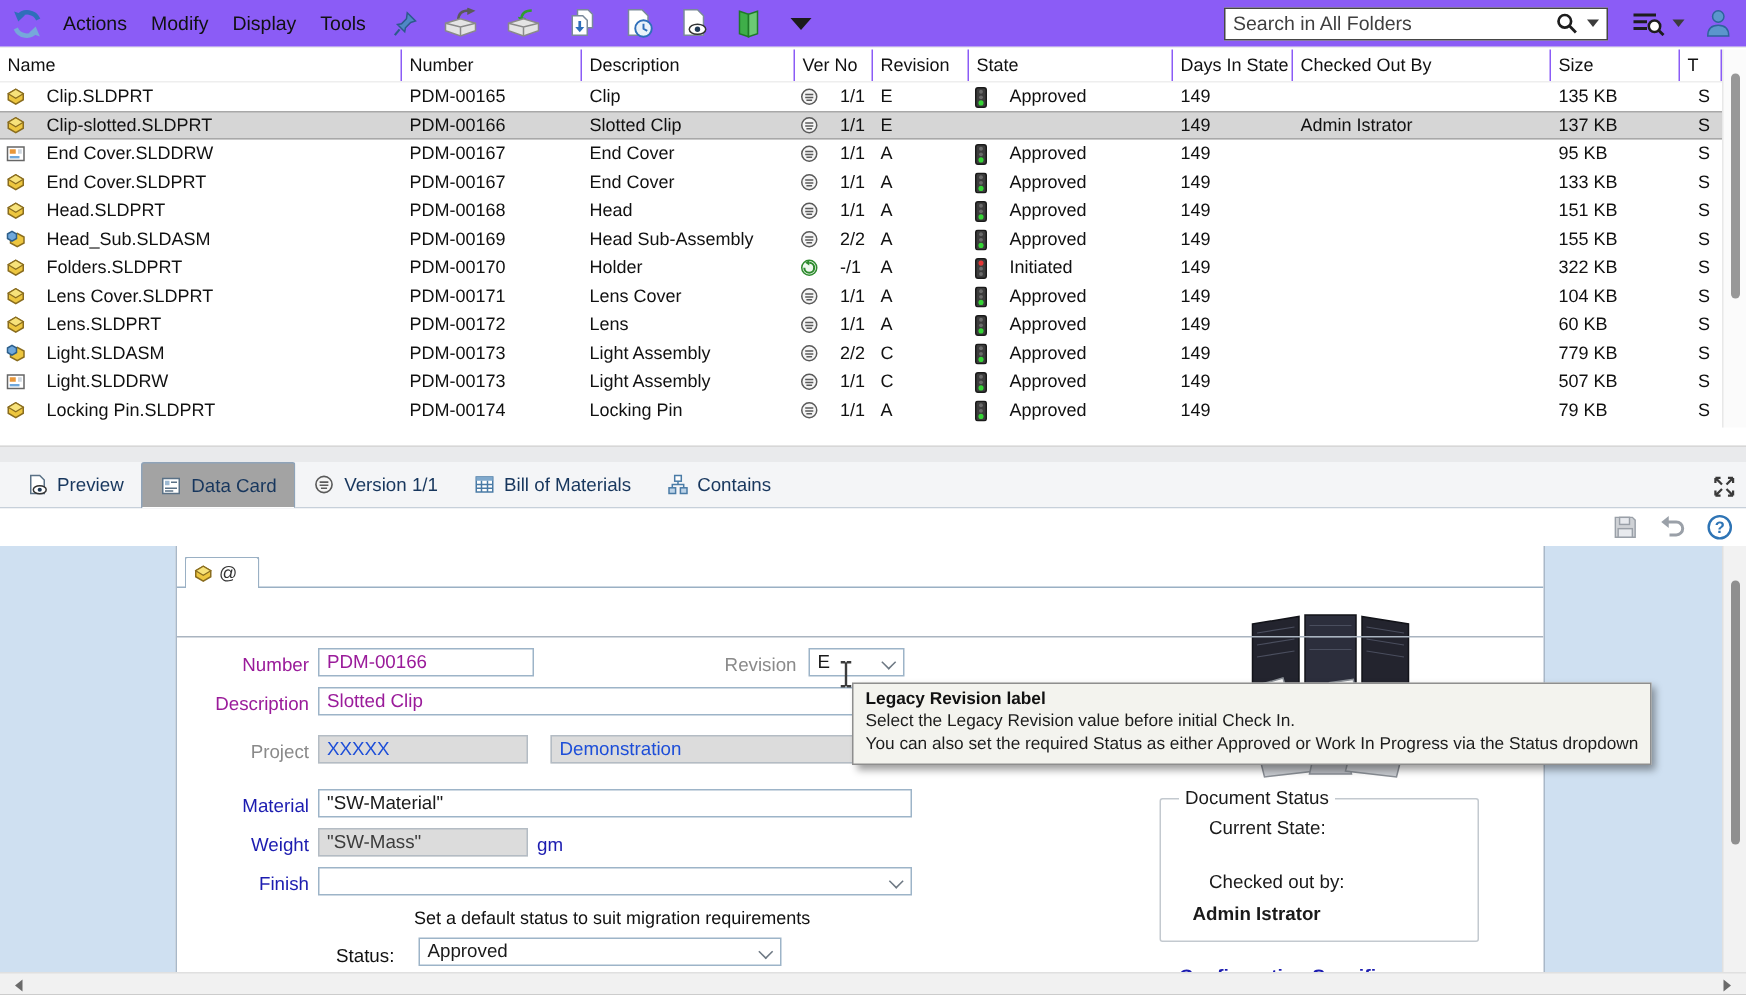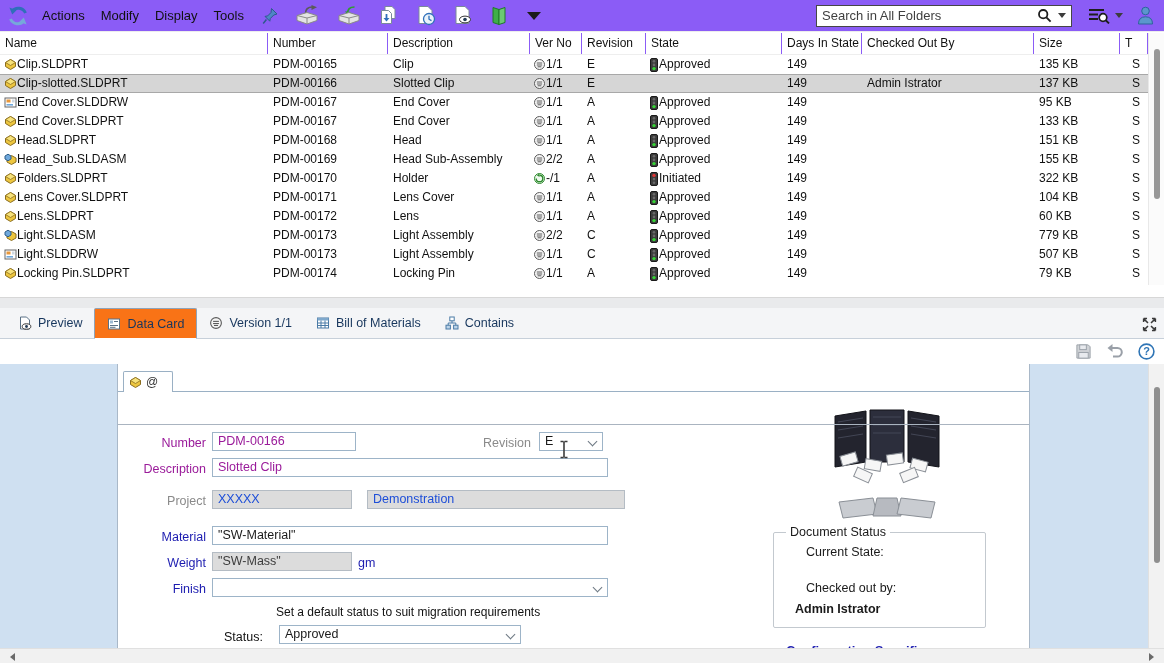--- a/index.html
+++ b/index.html
@@ -22,32 +22,32 @@
 
 
 .grid{display:grid;grid-template-columns:268px 120px 142px 52px 64px 136px 80px 172px 86px 28px}
 .thead{position:absolute;top:33px;left:0;width:1148px;height:22px;border-bottom:1px solid #eee;background:#fff}
 .hcell{font-size:12px;line-height:21px;padding-left:5px;border-right:1px solid #8b5cf6;color:#111;white-space:nowrap;overflow:hidden;cursor:default}
 .sortmark{position:absolute;left:152px;top:-1px;z-index:2}
 .tbody{position:absolute;top:55px;left:0;width:1148px}
 .trow{height:19px;line-height:19px;cursor:default}
 .trow.selected{background:#d6d6d6;box-shadow:inset 0 1px 0 #a8a8a8,inset 0 -1px 0 #a8a8a8}
 .cell{padding-left:5px;white-space:nowrap;overflow:hidden;font-size:12px;color:#111}
-.cname,.cver,.cstate{display:flex;align-items:center;gap:0;padding-left:3px}
+.cname,.cver,.cstate{display:flex;align-items:center;gap:14px;padding-left:3px}
 .cname{padding-left:4px}
 .ctype{padding-left:12px;color:#111}
 .ficon svg,.vicon svg,.sicon svg{display:block}
 .vscroll{position:absolute;right:0;top:33px;width:16px;height:252px;background:#fbfbfb;border-left:1px solid #e8e8e8}
 .vscroll .thumb{position:absolute;left:5px;width:6px;background:#989898;border-radius:3px}
 
 
 .splitter{position:absolute;left:0;top:297px;width:100%;height:11px;background:#e9eaec;border-top:1px solid #d7d7d7}
 .tabbar{position:absolute;left:0;top:308px;width:100%;height:31px;background:#f4f5f7;border-bottom:1px solid #c7d0da;display:flex;align-items:flex-end;padding-left:6px}
 .ptab{display:flex;align-items:center;gap:6px;height:30px;padding:0 12px;font-size:12.5px;color:#17365d;cursor:default}
-.ptab.active{background:#f97316;border:1px solid #8fa3b8;border-bottom:1px solid #fff;border-radius:2px 2px 0 0;height:31px;margin-bottom:-1px;z-index:2}
+.ptab.active{background:#a3a3a3;border:1px solid #8fa3b8;border-bottom:1px solid #fff;border-radius:2px 2px 0 0;height:31px;margin-bottom:-1px;z-index:2}
 .expandbtn{position:absolute;right:7px;top:9px}
 
 
 .cardtools{position:absolute;left:0;top:339px;width:100%;height:25px;background:#fff}
 .cardtools .ic{position:absolute;top:4px}
 
 
 .dcarea{position:absolute;left:0;top:364px;width:1164px;height:284px;background:#cfe0f1}
 .card{position:absolute;left:117px;top:0;width:913px;height:284px;background:#fff;border-left:1px solid #a9b8c8;border-right:1px solid #a9b8c8;overflow:hidden}
 .filetab{position:absolute;left:5px;top:7px;width:50px;height:21px;background:#fff;border:1px solid #9ab0c4;border-bottom:none;border-radius:2px 2px 0 0;display:flex;align-items:center;gap:4px;padding-left:5px;font-size:12px;color:#333;z-index:2}
@@ -875,20 +875,25 @@
         <span class="item adminname" style="left:21px;top:69px">Admin Istrator</span>
       </div>
       <span class="configcut">Configuration Specific</span>
     </div>
 
     <div class="dcscroll">
       <div class="thumb"></div>
     </div>
   </div>
 
+  <div class="tooltip">
+    <div class="tt-title">Legacy Revision label</div>
+    <div class="tt-line">Select the Legacy Revision value before initial Check In.</div>
+    <div class="tt-line">You can also set the required Status as either Approved or Work In Progress via the Status dropdown</div>
+  </div>
   <span class="cursor">
     <svg width="10" height="19" viewBox="0 0 10 19">
         <path d="M1.5 1.5 h3 M5.5 1.5 h3 M5 1.5 v16 M1.5 17.5 h3 M5.5 17.5 h3" stroke="#3c3c3c" stroke-width="1.6" fill="none"></path>
       </svg>
   </span>
 
   <div class="hscroll">
     <span class="arr-l"></span>
     <span class="arr-r"></span>
   </div>

